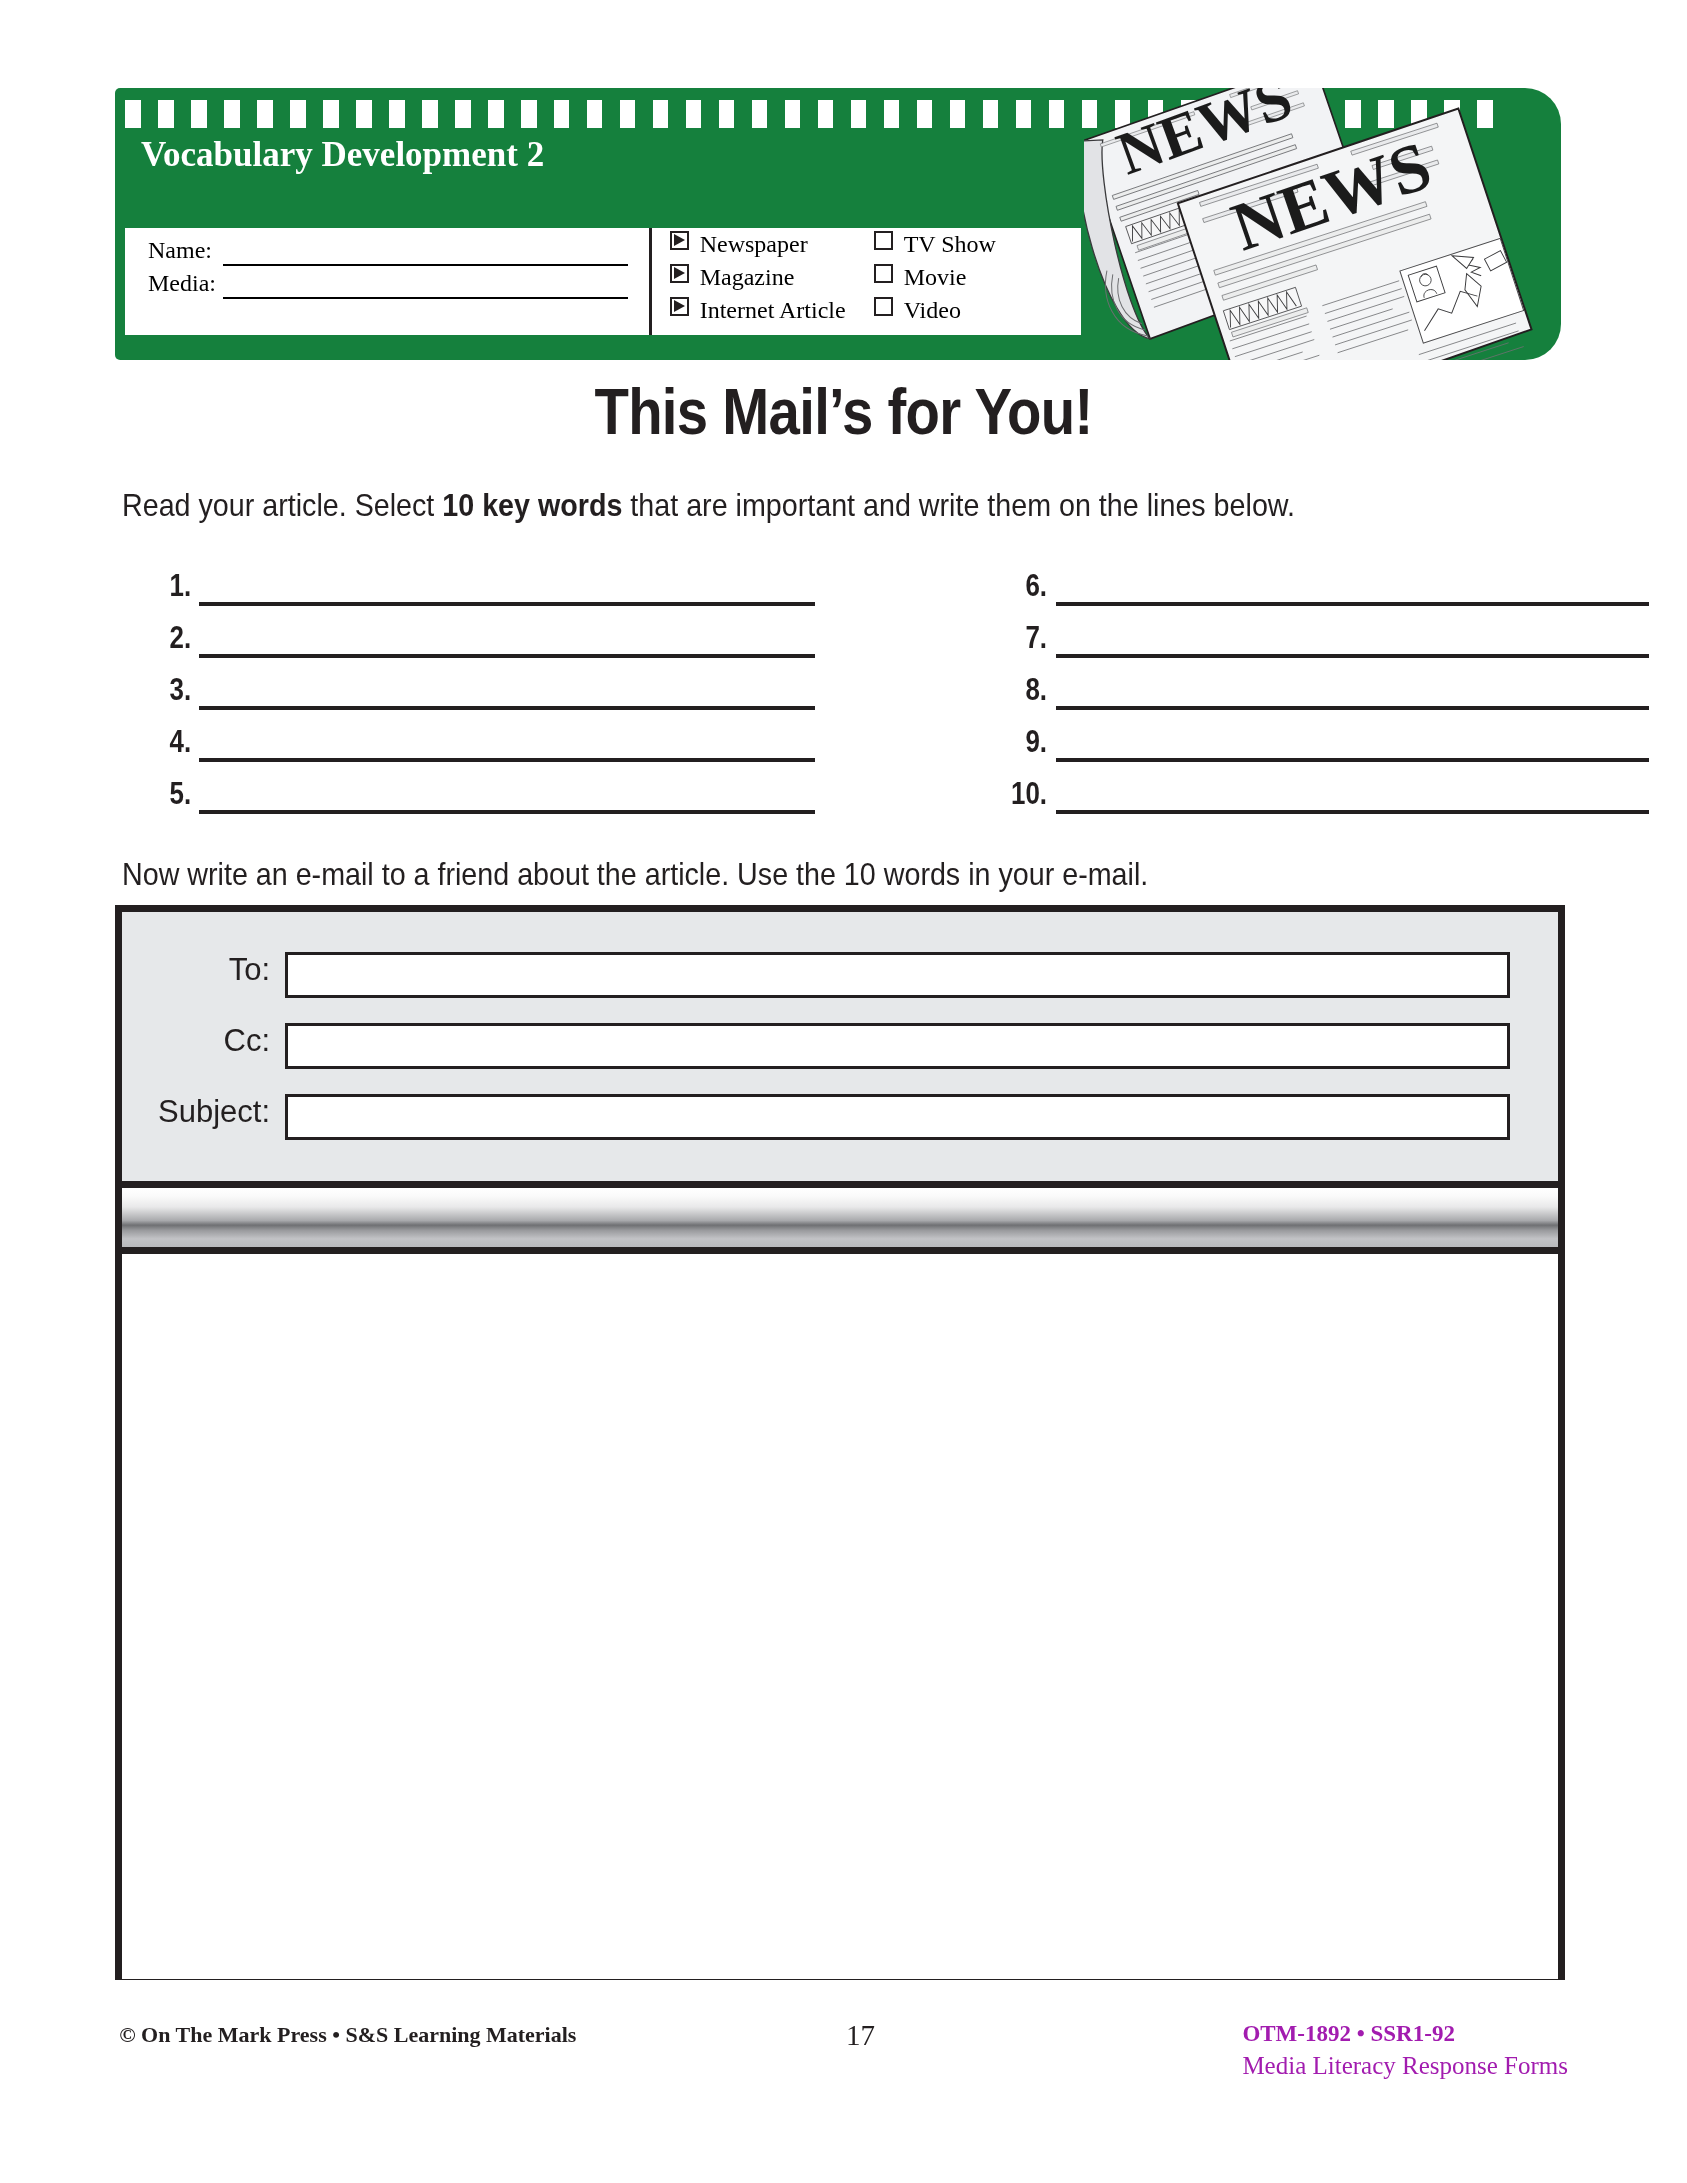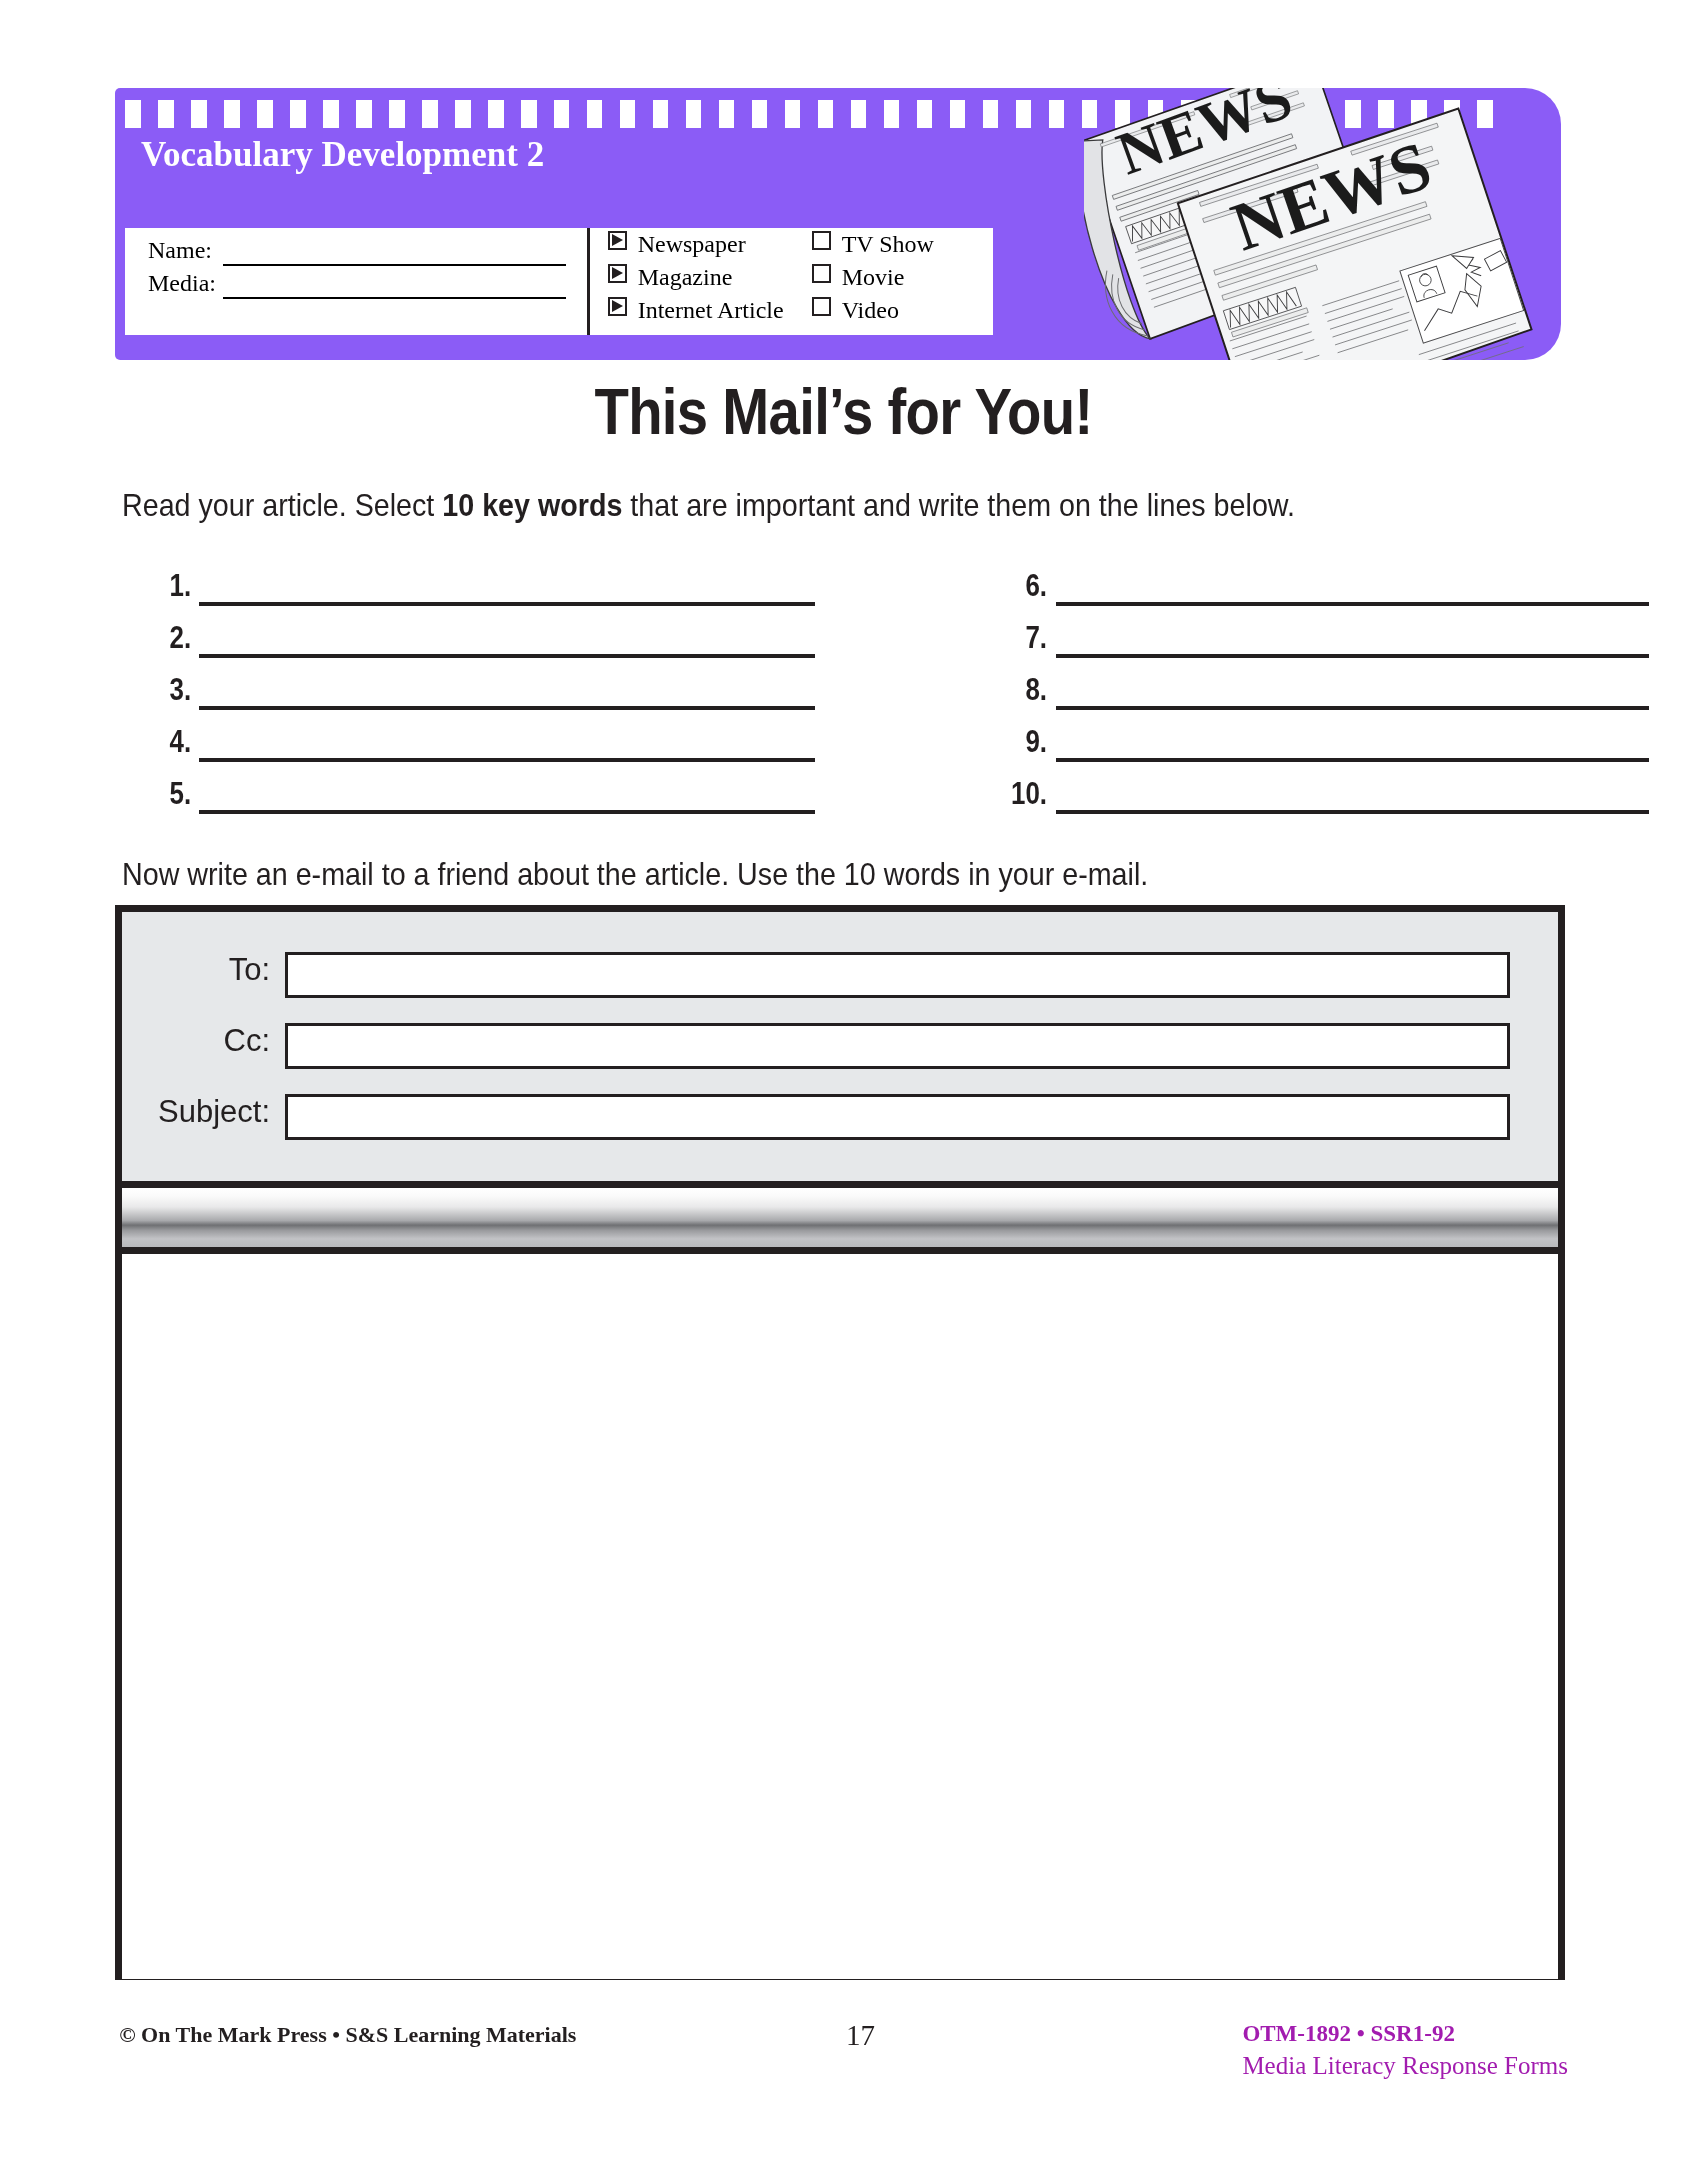--- a/index.html
+++ b/index.html
@@ -24,21 +24,21 @@
     height: 2183px;
   }
 
   
   .header-strip {
     position: absolute;
     left: 115px;
     top: 88px;
     width: 1446px;
     height: 272px;
-    background: #8b5cf6;
+    background: #15803d;
     border-radius: 5px 36px 36px 5px;
     box-sizing: border-box;
   }
   .perf-row {
     position: absolute;
     left: 10px;
     height: 28px;
     width: 1368px;
     display: flex;
     gap: 0px;
@@ -51,21 +51,21 @@
     background: #ffffff;
     margin-right: 17.3px;
     flex: 0 0 auto;
   }
 
   
   .header-inner {
     position: absolute;
     left: 10px;
     top: 140px;
-    width: 868px;
+    width: 956px;
     height: 107px;
     background: #ffffff;
     display: flex;
     box-sizing: border-box;
   }
   .id-fields {
     width: 527px;
     box-sizing: border-box;
     padding: 5px 0 0 23px;
     font-family: "Liberation Serif", serif;

